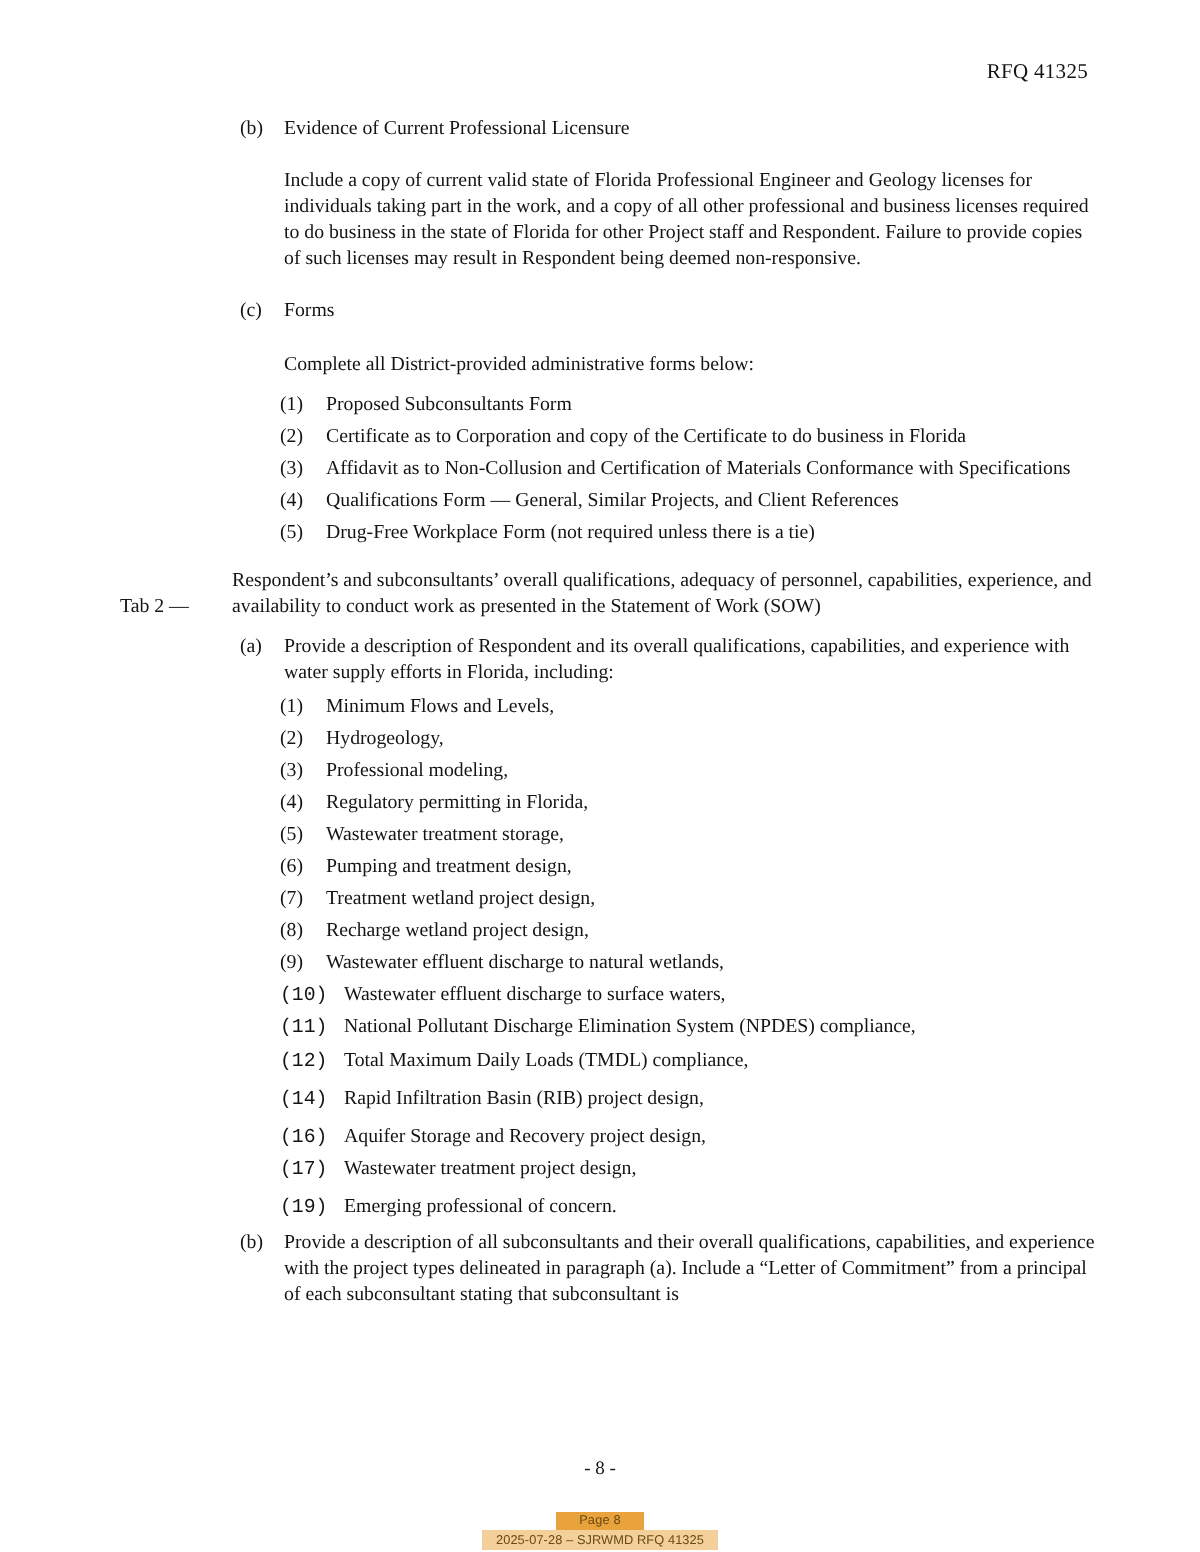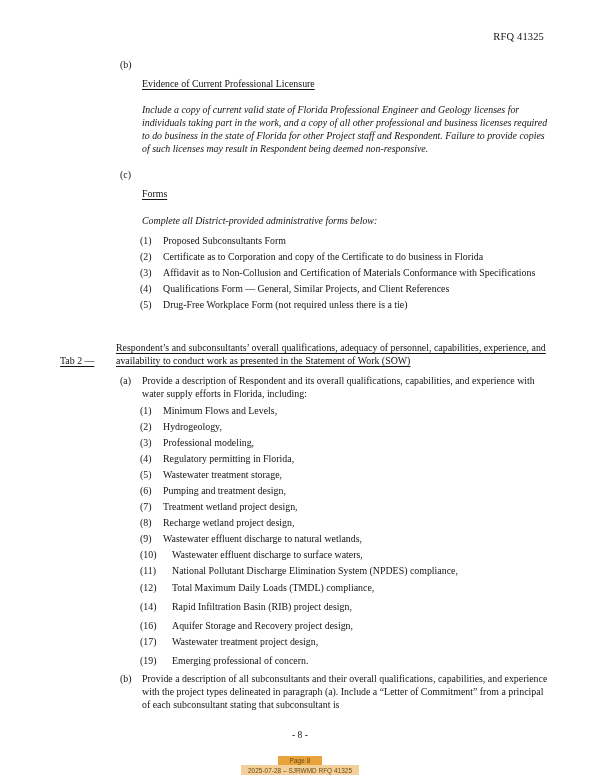--- a/index.html
+++ b/index.html
@@ -60,54 +60,51 @@
   .lettered {
     margin-left: 120px;
     margin-right: 52px;
   }
   .lettered > .marker { width: 22px; }
 
   
   .para-under-letter {
     margin-left: 142px;
     margin-right: 52px;
-    font-style: italic;
   }
 
   
   .numbered {
     margin-left: 140px;
     margin-right: 52px;
   }
   .numbered > .marker { width: 23px; }
 
   
   .numbered-wide {
     margin-left: 140px;
     margin-right: 52px;
   }
-  .numbered-wide > .marker { width: 32px; }
+  .numbered-wide > .marker { width: 32px; font-family: Liberation Mono, monospace; }
 
   
   .tab-head {
     margin-left: 60px;
     margin-right: 52px;
     display: flex;
     align-items: flex-end;
   }
   .tab-head .marker {
     flex: 0 0 auto;
     width: 56px;
     white-space: nowrap;
   }
   .tab-head .txt { flex: 1 1 auto; }
   .u-line {
-    text-decoration: underline;
     text-underline-offset: 1.5px;
-    margin-top: 19px;
   }
 
   .sp-3 { height: 3px; }
   .sp-5 { height: 5px; }
   .sp-7 { height: 7px; }
   .sp-11 { height: 11px; }
   .sp-13 { height: 13px; }
 
   
   .page-num {

